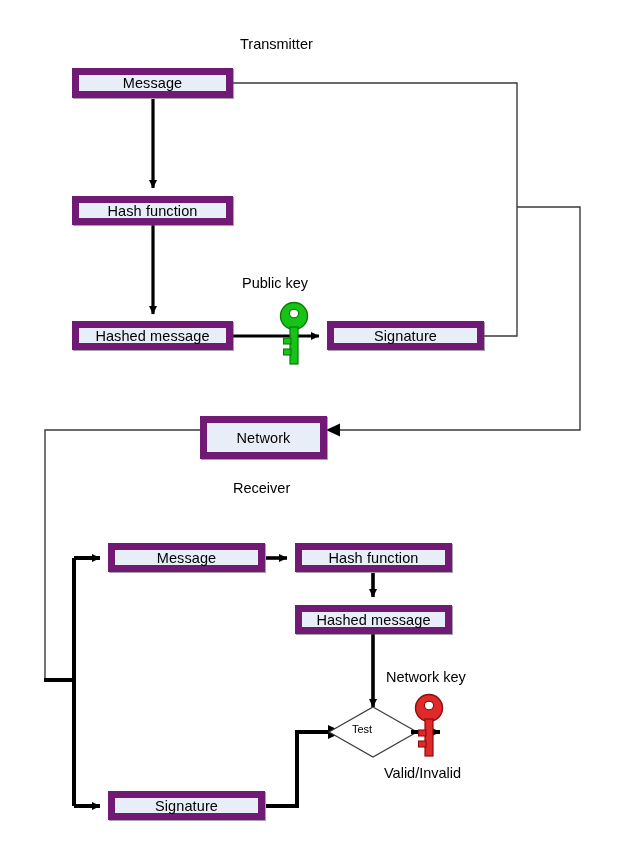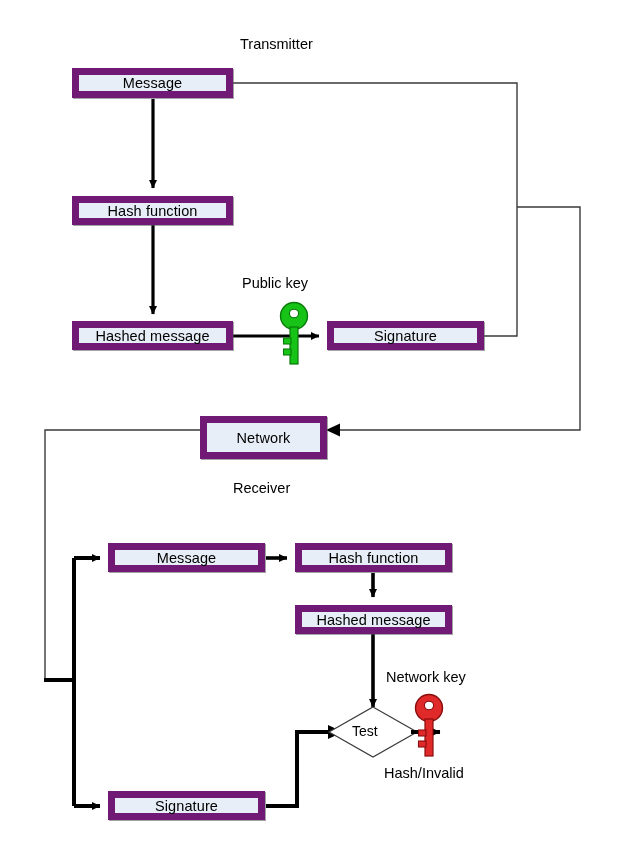--- a/index.html
+++ b/index.html
@@ -40,21 +40,21 @@
     white-space: nowrap;
   }
   .plain-label {
     position: absolute;
     font-size: 14.5px;
     color: #000000;
     white-space: nowrap;
   }
   .diamond-label {
     position: absolute;
-    font-size: 14px;
+    font-size: 11px;
     color: #000000;
     white-space: nowrap;
   }
   .key-icon {
     position: absolute;
   }
 </style>
 </head>
 <body>
 
@@ -155,21 +155,21 @@
   <div class="node-box" style="left:295px; top:543px; width:157px; height:29px;">Hash function</div>
 
   <div class="node-box" style="left:295px; top:605px; width:157px; height:29px;">Hashed message</div>
 
   <div class="node-box" style="left:108px; top:791px; width:157px; height:29px;">Signature</div>
 
   <div class="diamond-label" style="left:352px; top:723px;">Test</div>
 
   <div class="plain-label" style="left:386px; top:669px;">Network key</div>
 
-  <div class="plain-label" style="left:384px; top:765px;">Hash/Invalid</div>
+  <div class="plain-label" style="left:384px; top:765px;">Valid/Invalid</div>
 
   <svg class="key-icon" style="left:412px; top:692px;" width="34" height="68" viewBox="0 0 34 68" xmlns="http://www.w3.org/2000/svg">
     <g transform="translate(2,2)">
       <circle cx="15" cy="14" r="13.5" fill="#e02a2a" stroke="#8a0d0d" stroke-width="1.4"></circle>
       <ellipse cx="15" cy="11.5" rx="4.6" ry="4.2" fill="#ffffff" stroke="#8a0d0d" stroke-width="1.1"></ellipse>
       <rect x="11" y="25" width="8" height="37" fill="#e02a2a" stroke="#8a0d0d" stroke-width="1.2"></rect>
       <rect x="4.5" y="36" width="7.5" height="6" fill="#e02a2a" stroke="#8a0d0d" stroke-width="1.1"></rect>
       <rect x="4.5" y="47" width="7.5" height="6" fill="#e02a2a" stroke="#8a0d0d" stroke-width="1.1"></rect>
     </g>
   </svg>

